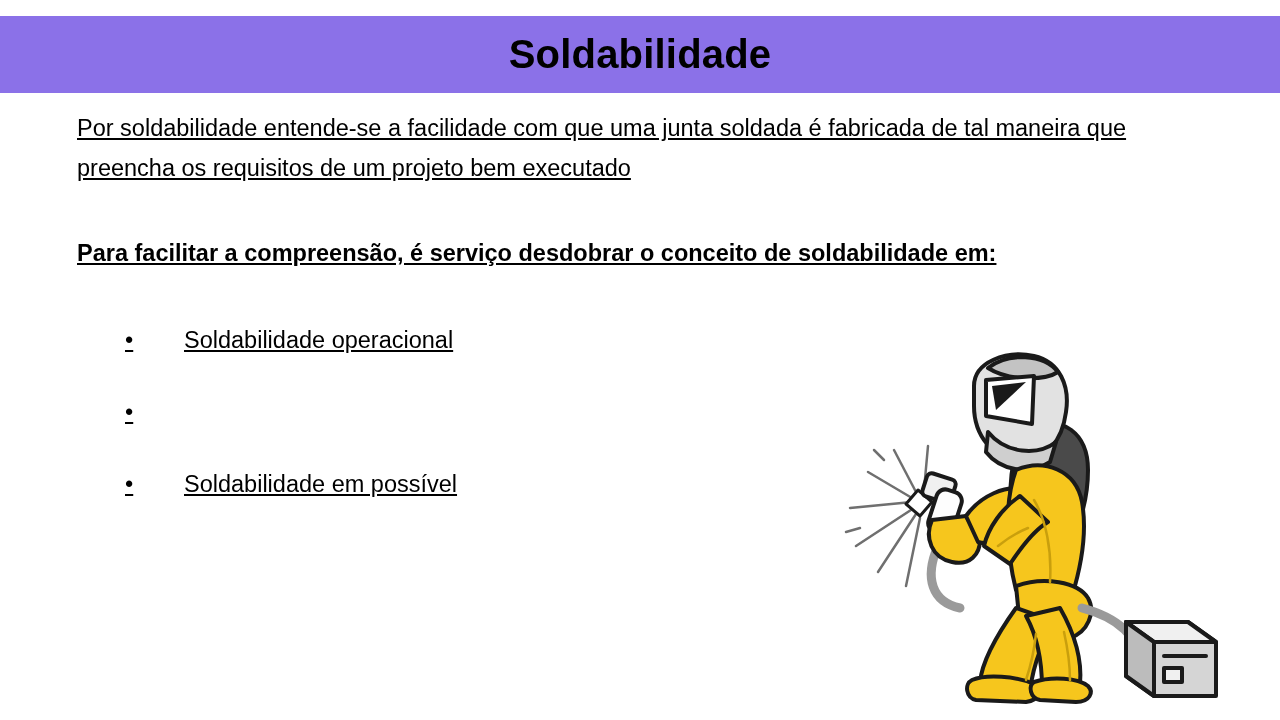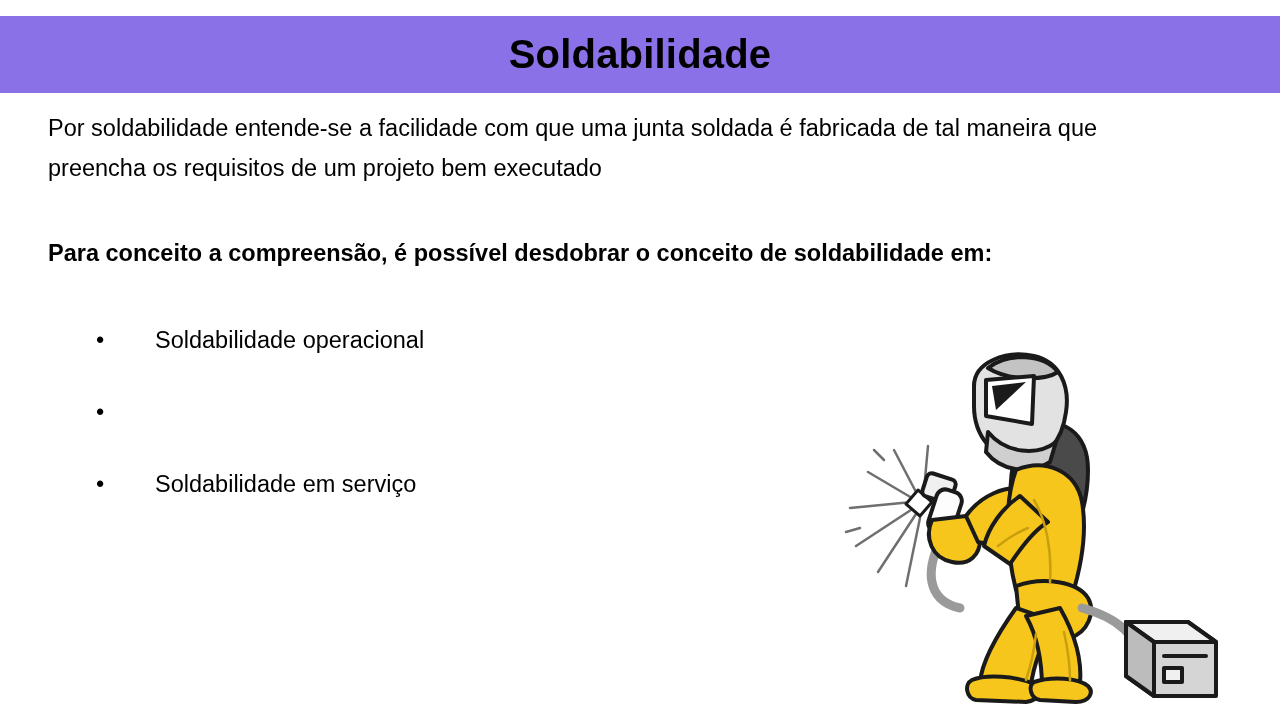--- a/index.html
+++ b/index.html
@@ -33,23 +33,24 @@
   .title-text {
     font-size: 40px;
     font-weight: bold;
     color: #000000;
     letter-spacing: 0.2px;
     line-height: 1;
     margin-top: -2px;
   }
   .body-area {
     position: absolute;
-    left: 48px;
+    left: 77px;
     top: 108px;
     width: 1150px;
+    text-decoration: underline;
   }
   .paragraph {
     font-size: 23.5px;
     color: #000000;
     line-height: 1.72;
     width: 1140px;
   }
   .subhead {
     margin-top: 48px;
     font-size: 23.5px;
@@ -98,33 +99,33 @@
 <div class="slide">
 
   <div class="title-bar">
     <div class="title-text">Soldabilidade</div>
   </div>
 
   <div class="body-area">
 
     <div class="paragraph">Por soldabilidade entende-se a facilidade com que uma junta soldada é fabricada de tal maneira que preencha os requisitos de um projeto bem executado</div>
 
-    <div class="subhead">Para conceito a compreensão, é possível desdobrar o conceito de soldabilidade em:</div>
+    <div class="subhead">Para facilitar a compreensão, é serviço desdobrar o conceito de soldabilidade em:</div>
 
     <ul class="bullets">
       <li class="bullet-item">
         <span class="bullet-dot">•</span>
         <span class="bullet-label">Soldabilidade operacional</span>
       </li>
       <li class="bullet-item">
         <span class="bullet-dot">•</span>
       </li>
       <li class="bullet-item">
         <span class="bullet-dot">•</span>
-        <span class="bullet-label">Soldabilidade em serviço</span>
+        <span class="bullet-label">Soldabilidade em possível</span>
       </li>
     </ul>
 
   </div>
 
   <div class="welder">
     <svg viewBox="0 0 420 360" width="420" height="360" xmlns="http://www.w3.org/2000/svg">
       <g stroke="#1a1a1a" stroke-width="4" stroke-linecap="round" stroke-linejoin="round">
 
         <g stroke="#6f6f6f" stroke-width="2.5" fill="none">

